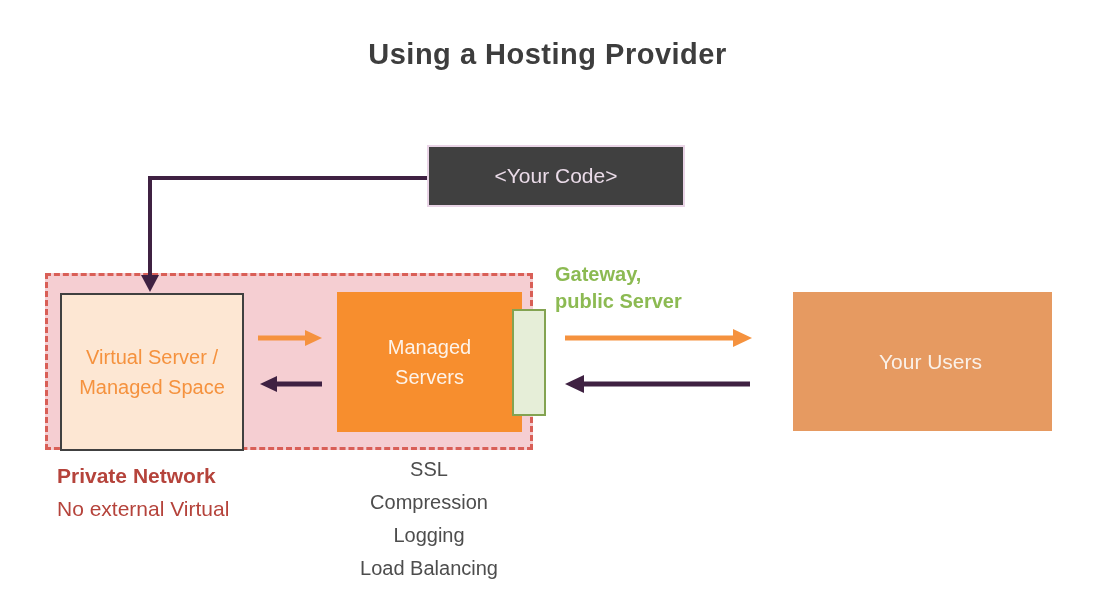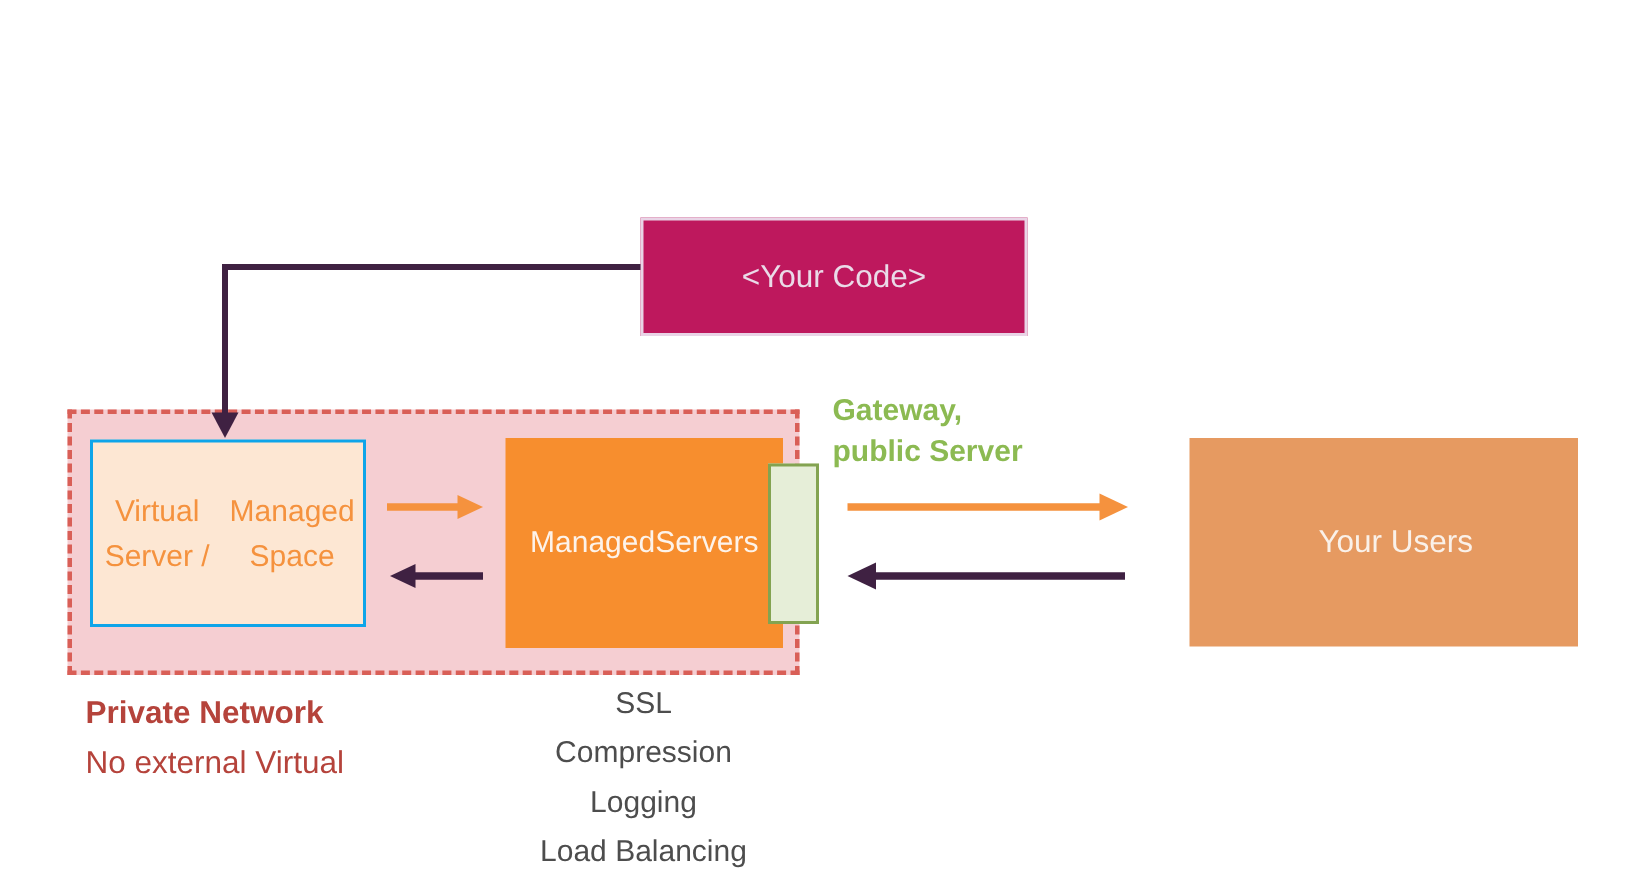--- a/index.html
+++ b/index.html
@@ -13,45 +13,45 @@
   .canvas { position: absolute; top: 0; left: 0; width: 1095px; height: 597px; }
 
   .title {
     position: absolute; top: 38px; left: 0; width: 1095px;
     text-align: center;
     font-size: 29px; font-weight: bold; color: #3d3d3d;
     letter-spacing: 0.5px;
   }
 
   .your-code-box {
-    position: absolute; left: 427px; top: 145px; width: 258px; height: 79px;
-    background: #be185d;
+    position: absolute; left: 427px; top: 145px; width: 258px; height: 62px;
+    background: #404040;
     border: 2px solid #e9d4e6;
     display: flex; align-items: center; justify-content: center;
     color: #eadbe8; font-size: 21px;
   }
 
   .pink-region {
     position: absolute; left: 45px; top: 273px; width: 488px; height: 177px;
     background: #f5ced2;
     border: 3px dashed #d95f57;
   }
 
   .virtual-server-box {
-    position: absolute; left: 60px; top: 293px; width: 184px; height: 125px;
+    position: absolute; left: 60px; top: 293px; width: 184px; height: 158px;
     background: #fde7d3;
-    border: 2px solid #0ea5e9;
-    display: flex; flex-direction: row; align-items: center; justify-content: center;
+    border: 2px solid #404040;
+    display: flex; flex-direction: column; align-items: center; justify-content: center;
     color: #f5923e; font-size: 20px; line-height: 30px; text-align: center;
   }
 
   .managed-servers-box {
     position: absolute; left: 337px; top: 292px; width: 185px; height: 140px;
     background: #f78e2e;
-    display: flex; flex-direction: row; align-items: center; justify-content: center;
+    display: flex; flex-direction: column; align-items: center; justify-content: center;
     color: #fdf3ea; font-size: 20px; line-height: 30px; text-align: center;
   }
 
   .green-bar {
     position: absolute; left: 512px; top: 309px; width: 34px; height: 107px;
     background: #e6eed8;
     border: 2px solid #83a351;
     z-index: 5;
   }
 
@@ -83,20 +83,21 @@
   svg.arrow-layer {
     position: absolute; top: 0; left: 0; width: 1095px; height: 597px;
     z-index: 4; pointer-events: none;
   }
 </style>
 </head>
 <body>
 
 <div class="canvas">
 
+  <div class="title">Using a Hosting Provider</div>
 
   <div class="pink-region"></div>
 
   <div class="your-code-box">
     <span>&lt;Your Code&gt;</span>
   </div>
 
   <div class="virtual-server-box">
     <span>Virtual Server /</span>
     <span>Managed Space</span>

